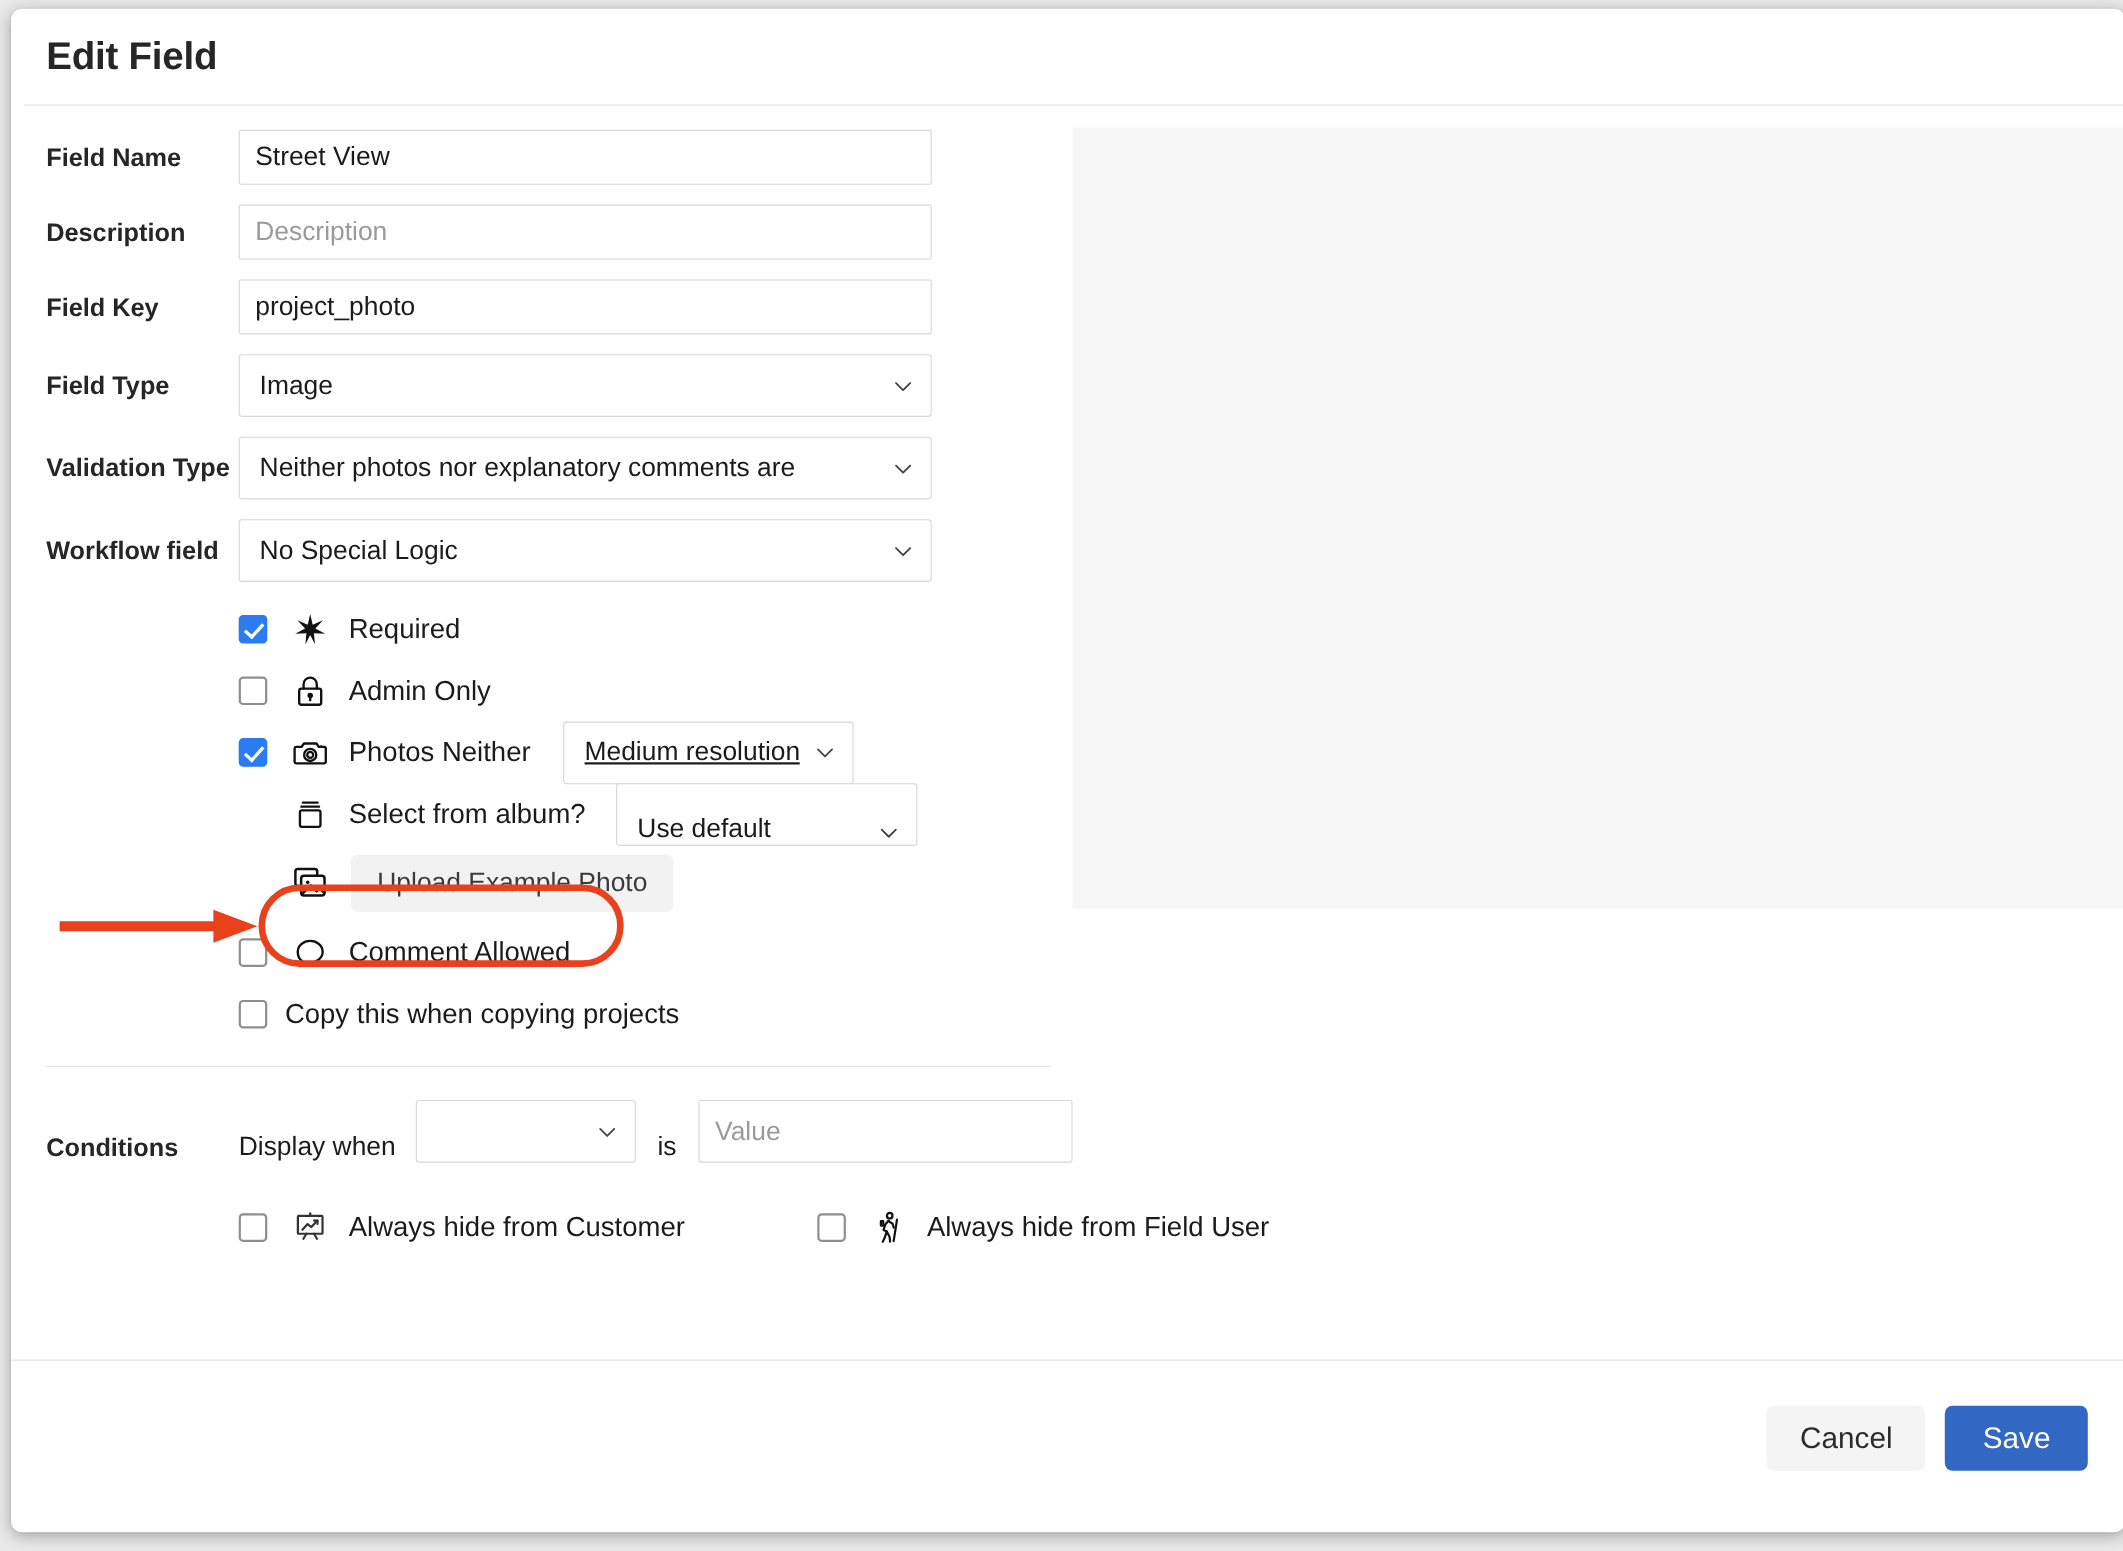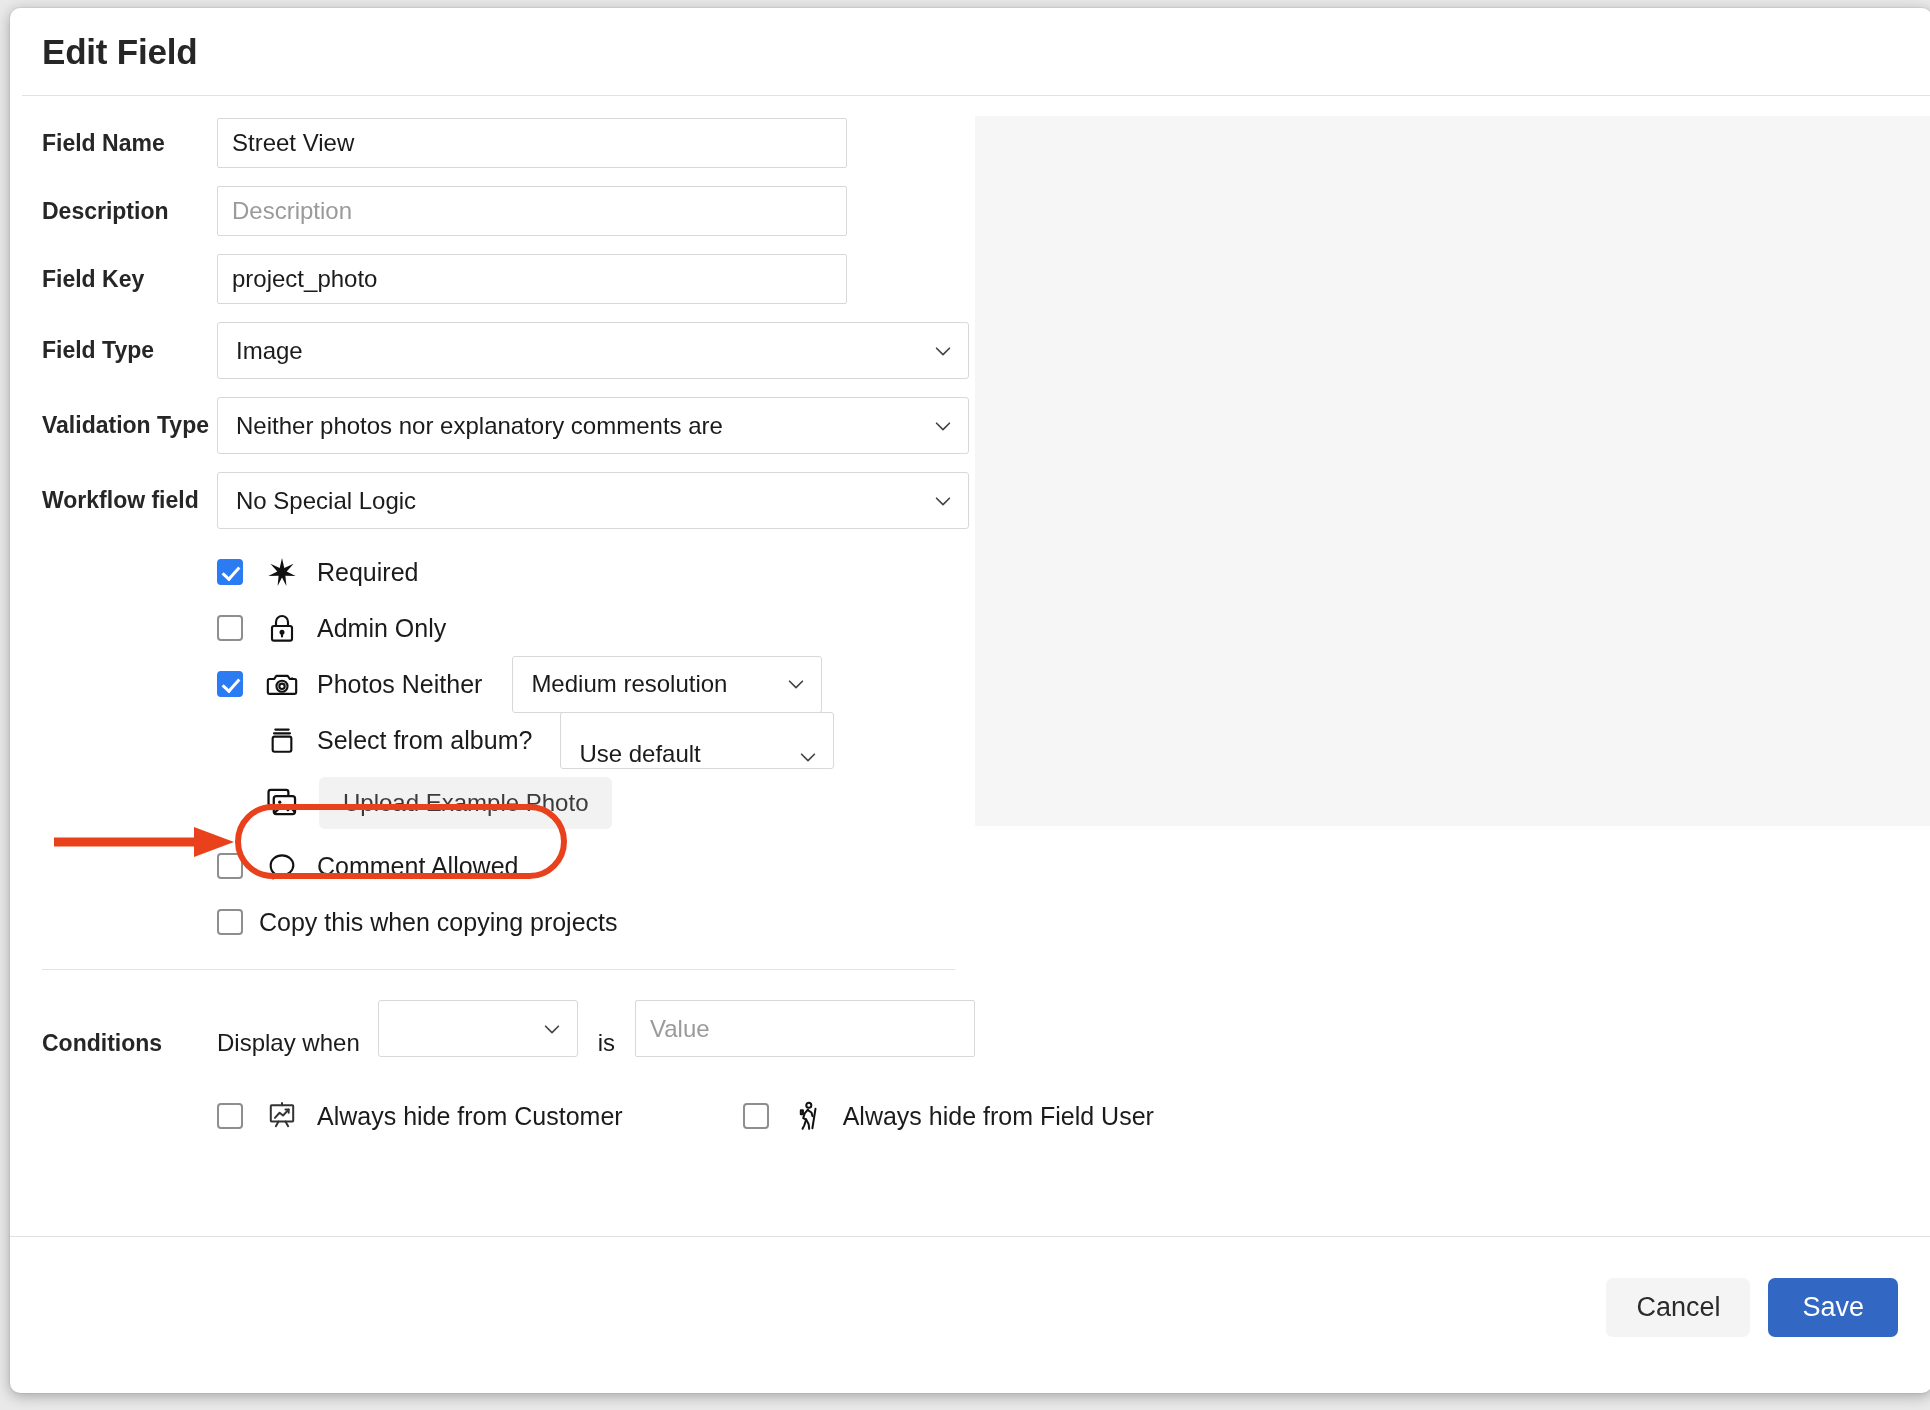--- a/index.html
+++ b/index.html
@@ -89,38 +89,38 @@
     font-size: 24px;
     color: #1b1b1b;
     padding: 0 14px;
     font-family: "Liberation Sans", sans-serif;
     border-radius: 2px;
     outline: none;
   }
   .text-input::placeholder { color: #9a9a9a; }
 
   .select-box {
-    width: 752px;
+    width: 630px;
     height: 57px;
     box-sizing: border-box;
     border: 1px solid #d8d8d8;
     background: #ffffff;
     border-radius: 3px;
     display: flex;
     align-items: center;
     justify-content: space-between;
     padding: 0 14px 0 18px;
     font-size: 24px;
     color: #1b1b1b;
   }
   .select-box .sel-text {
     white-space: nowrap;
     overflow: hidden;
   }
-  .select-box.narrow-1 { width: 310px; }
+  .select-box.narrow-1 { width: 264px; text-decoration: underline; }
   .select-box.narrow-2 { width: 274px; align-items: flex-end; }
 
   .chev {
     flex: 0 0 auto;
     display: inline-block;
     width: 22px;
     height: 22px;
   }
   .chev svg { display: block; }
 

